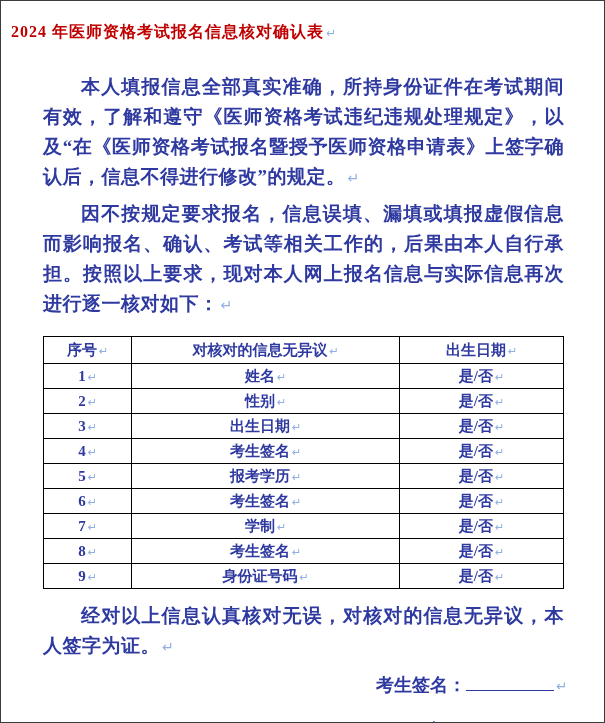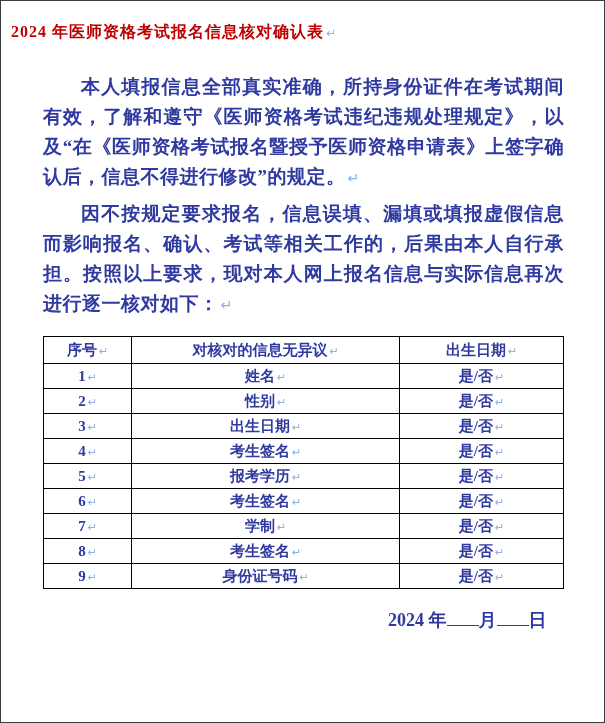--- a/index.html
+++ b/index.html
@@ -155,21 +155,27 @@
         <td><span>是/否</span><span class="pmark">↵</span></td>
       </tr>
       <tr>
         <td><span>9</span><span class="pmark">↵</span></td>
         <td><span>身份证号码</span><span class="pmark">↵</span></td>
         <td><span>是/否</span><span class="pmark">↵</span></td>
       </tr>
     </tbody>
       </table>
 
+    <p class="para closing">
+      <span>经对以上信息认真核对无误，对核对的信息无异议，本人签字为证。</span><span class="pmark">↵</span>
+    </p>
 
     <div class="sig-block">
+      <div class="sig-line">
+        <span>考生签名：</span><span class="blank sig-blank"></span><span class="pmark">↵</span>
+      </div>
       <div class="date-line">
         <span>2024 年</span><span class="blank date-blank"></span><span>月</span><span class="blank date-blank"></span><span>日</span>
       </div>
     </div>
 
   </div>
 </div>
 
 </body></html>

